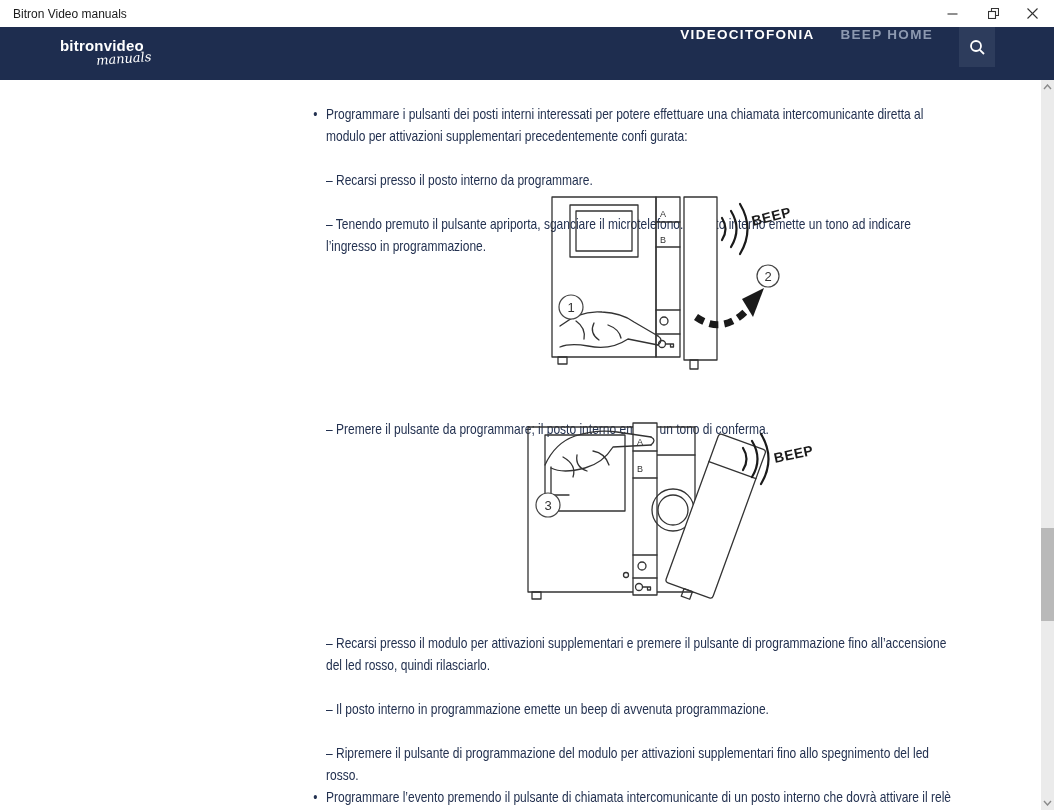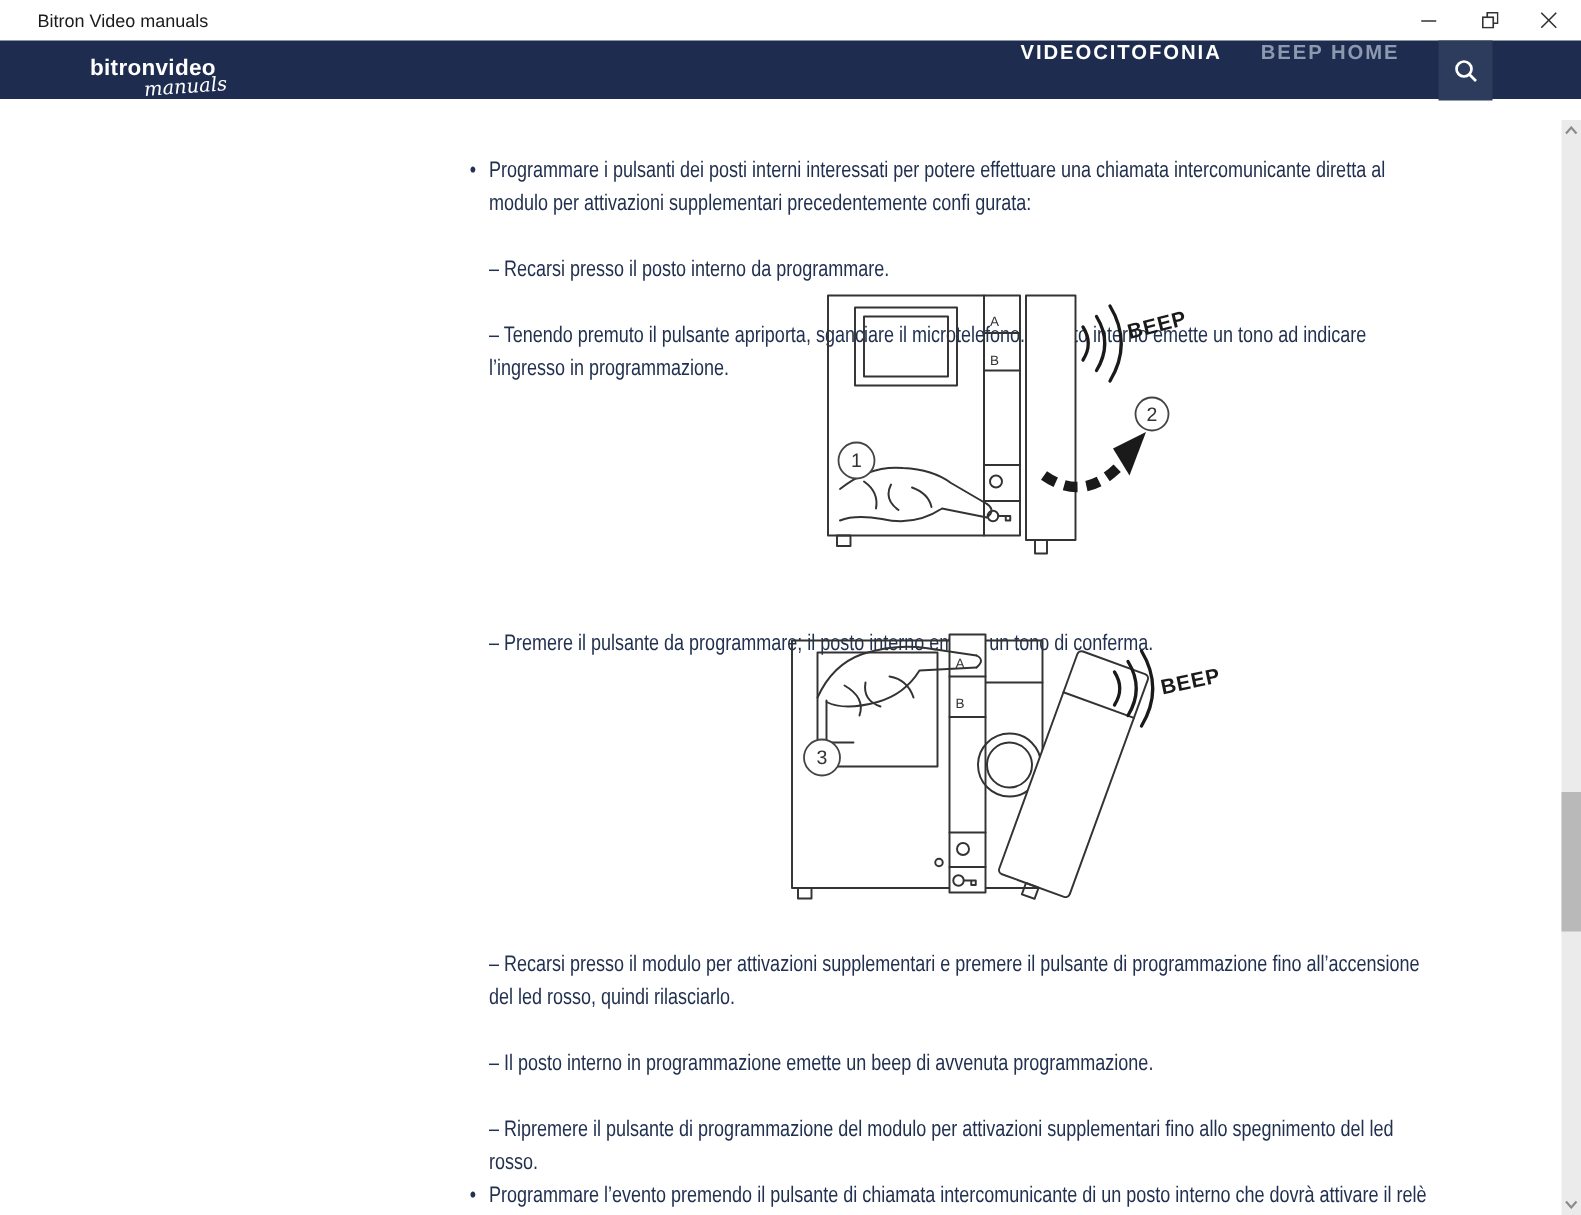--- a/index.html
+++ b/index.html
@@ -1,29 +1,29 @@
 <!DOCTYPE html>
 <html><head>
 <meta charset="utf-8">
 <style>
   html,body{margin:0;padding:0;}
   body{
     width:1054px;height:810px;position:relative;overflow:hidden;
     background:#ffffff;font-family:"Liberation Sans",sans-serif;
   }
   
-  .titlebar{position:absolute;top:0;left:16px;right:0;height:27px;background:#ffffff;padding-left:40px;}
+  .titlebar{position:absolute;top:0;left:4px;right:0;height:27px;background:#ffffff;padding-left:40px;}
   .title-text{position:absolute;left:9px;top:7px;font-size:12px;color:#1a1a1a;}
   .win-btn{position:absolute;top:0;height:27px;width:40px;display:flex;align-items:center;justify-content:center;cursor:default;}
   .win-btn svg{stroke:#333;stroke-width:1.1;fill:none;}
   .btn-min{right:82px;}
   .btn-restore{right:41px;}
   .btn-close{right:2px;}
   
-  .navbar{position:absolute;top:27px;left:0;right:0;height:39px;background:#1e2d4f;}
+  .navbar{position:absolute;top:27px;left:0;right:0;height:53px;background:#1e2d4f;}
   .logo{position:absolute;left:60px;top:11px;color:#ffffff;line-height:1;}
   .logo .primary{font-size:15px;font-weight:bold;letter-spacing:.2px;}
   .logo .secondary{font-family:"DejaVu Serif",serif;font-style:italic;font-size:13px;margin-left:36px;margin-top:-2px;transform:rotate(-4deg);display:block;}
   .nav-right{position:absolute;right:59px;top:0;height:53px;display:flex;align-items:flex-start;gap:26px;}
   .nav-item{font-size:13.5px;letter-spacing:1.3px;cursor:pointer;}
   .nav-item.active{color:#ffffff;font-weight:bold;}
   .nav-item.inactive{color:#8d99b0;font-weight:600;}
   .search-btn{width:36px;height:40px;background:#2d3c5c;display:flex;align-items:center;justify-content:center;cursor:pointer;}
   .search-btn svg{stroke:#ffffff;stroke-width:1.8;fill:none;}
   

